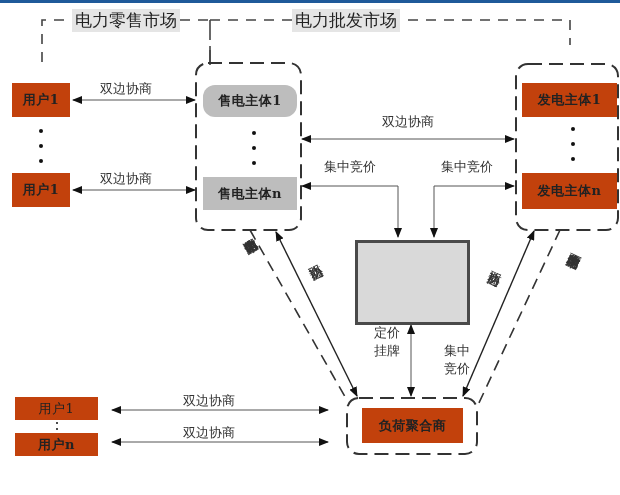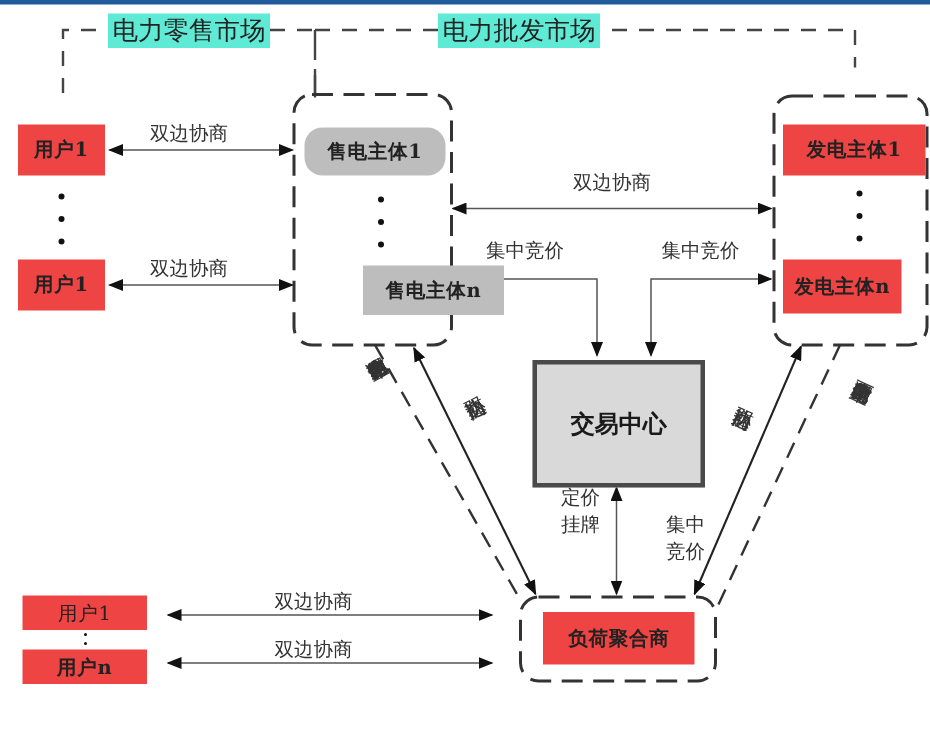--- a/index.html
+++ b/index.html
@@ -2,24 +2,24 @@
 <html><head>
 <meta charset="utf-8">
 <style>
   html, body { margin: 0; padding: 0; background: #ffffff; }
   body { width: 620px; height: 495px; position: relative; overflow: hidden;
          font-family: "DejaVu Serif", "Liberation Serif", serif; }
   .topbar { position: absolute; left: 0; top: 0; width: 620px; height: 3px; background: #1f5a9a; }
   svg.canvas { position: absolute; left: 0; top: 0; }
   .box { position: absolute; display: flex; align-items: center; justify-content: center;
          font-size: 13px; color: #1a1a1a; font-weight: bold; letter-spacing: 0.5px; }
-  .dark { background: #ef4444; color: #222; }
+  .dark { background: #c2410c; color: #222; }
   .light { background: #bdbdbd; color: #222; }
   .lbl { position: absolute; font-size: 13px; color: #333; white-space: nowrap; }
-  .title { position: absolute; font-size: 17px; color: #222; background: #5eead4; padding: 0 3px; white-space: nowrap; }
+  .title { position: absolute; font-size: 17px; color: #222; background: #e5e5e5; padding: 0 3px; white-space: nowrap; }
   .center { position: absolute; left: 355px; top: 240px; width: 109px; height: 79px;
             background: #d9d9d9; border: 3px solid #4a4a4a; display: flex; flex-direction: column;
             align-items: center; justify-content: center; font-family: "DejaVu Sans", sans-serif;
             font-weight: bold; font-size: 16px; color: #1a1a1a; line-height: 24px; }
   .vtext { position: absolute; font-size: 13px; color: #333; writing-mode: vertical-rl; white-space: nowrap; }
   .dot { position: absolute; width: 4px; height: 4px; border-radius: 50%; background: #111; }
 </style>
 </head>
 <body>
 
@@ -88,40 +88,39 @@
 
 <div class="lbl" style="left:100px; top:80px;">双边协商</div>
 <div class="lbl" style="left:100px; top:170px;">双边协商</div>
 
 <div class="box light" style="left:203px; top:85px; width:94px; height:32px;border-radius:12px;">
   <span>售电主体1</span>
 </div>
 <div class="dot" style="left:252px; top:131px;"></div>
 <div class="dot" style="left:252px; top:146px;"></div>
 <div class="dot" style="left:252px; top:161px;"></div>
-<div class="box light" style="left:203px; top:177px; width:94px; height:33px;margin-left:39px;">
+<div class="box light" style="left:203px; top:177px; width:94px; height:33px;">
   <span>售电主体n</span>
 </div>
 
 <div class="box dark" style="left:522px; top:83px; width:95px; height:34px;">
   <span>发电主体1</span>
 </div>
 <div class="dot" style="left:571px; top:127px;"></div>
 <div class="dot" style="left:571px; top:142px;"></div>
 <div class="dot" style="left:571px; top:157px;"></div>
-<div class="box dark" style="left:522px; top:173px; width:79px; height:36px;">
+<div class="box dark" style="left:522px; top:173px; width:95px; height:36px;">
   <span>发电主体n</span>
 </div>
 
 <div class="lbl" style="left:382px; top:113px;">双边协商</div>
 <div class="lbl" style="left:324px; top:158px;">集中竞价</div>
 <div class="lbl" style="left:441px; top:158px;">集中竞价</div>
 
 <div class="center">
-  <span>交易中心</span>
 </div>
 
 <div class="lbl" style="left:374px; top:324px; line-height:18px;">
   <div>定价</div>
   <div>挂牌</div>
 </div>
 <div class="lbl" style="left:420px; top:342px; line-height:18px;margin-left:24px;">
   <div>集中</div>
   <div>竞价</div>
 </div>

